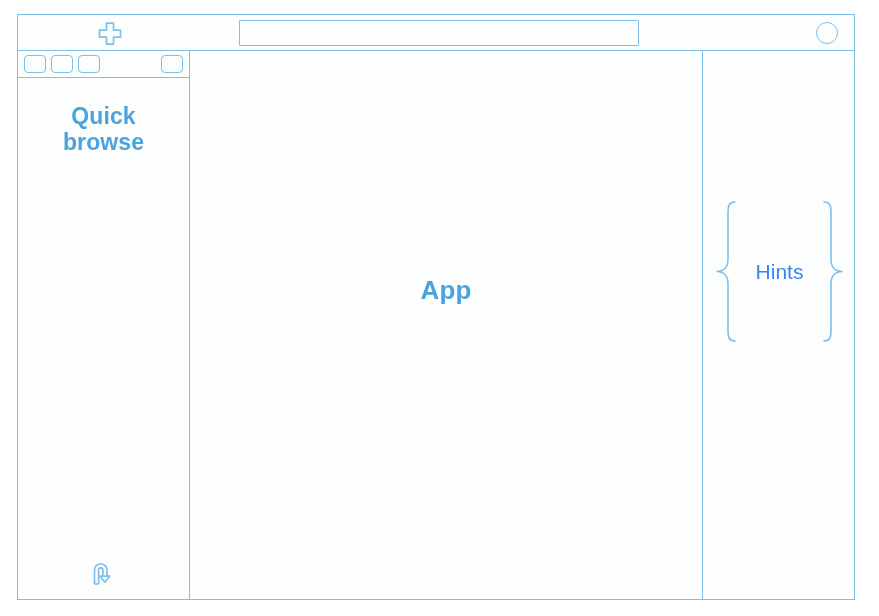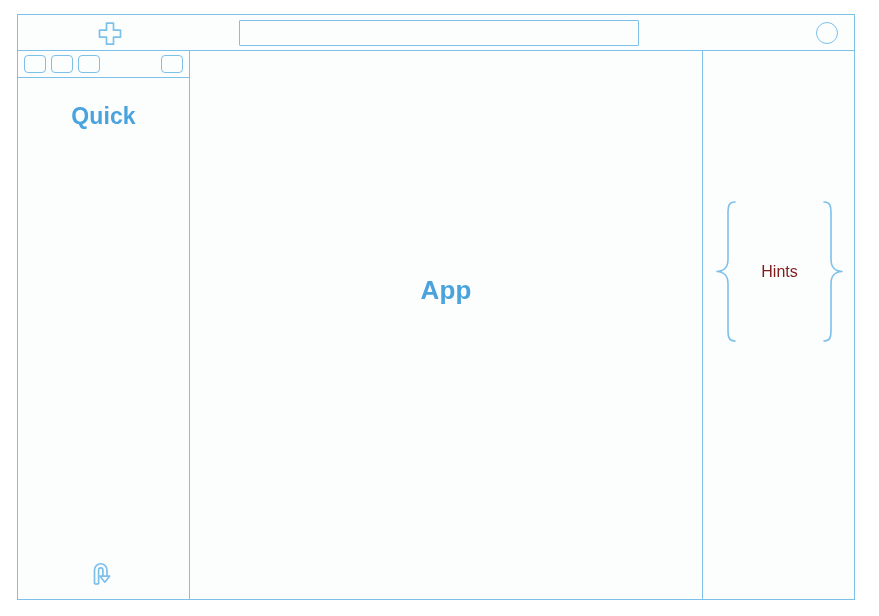--- a/index.html
+++ b/index.html
@@ -227,23 +227,23 @@
 
   .hints-label {
     position: absolute;
     left: 0;
     right: 0;
     top: 0;
     bottom: 0;
     display: flex;
     align-items: center;
     justify-content: center;
-    font-size: 16px;
+    font-size: 21px;
     font-weight: normal;
-    color: #7f1d1d;
+    color: #3b82f6;
   }
 </style>
 </head>
 <body>
 
 <div id="root">
 
   <div class="window">
 
     <div class="topbar">
@@ -269,20 +269,21 @@
           <div class="tool-btn"></div>
           <div class="tool-btn"></div>
           <div class="tool-btn"></div>
           <div class="tool-btn last"></div>
         </div>
 
         <div class="sidebar-body">
 
           <div class="quick-browse-label">
             <div>Quick</div>
+            <div>browse</div>
           </div>
 
           <div class="uturn-icon">
             <svg viewBox="0 0 32 30" width="32" height="30">
               <path d="M7.5 27 V13 A6.2 6.2 0 0 1 20 13 V19.5" fill="none" stroke="#7dc0ea" stroke-width="1.7" stroke-linecap="butt" stroke-linejoin="round"></path>
               <path d="M11.6 27 V13 A2.1 2.1 0 0 1 15.9 13 V19.5" fill="none" stroke="#7dc0ea" stroke-width="1.7" stroke-linecap="butt" stroke-linejoin="round"></path>
               <path d="M7.5 27 H11.6" fill="none" stroke="#7dc0ea" stroke-width="1.7"></path>
               <path d="M13.0 19.2 L17.8 19.2 L22.6 19.2 L17.8 25.2 Z" fill="none" stroke="#7dc0ea" stroke-width="1.7" stroke-linejoin="round"></path>
             </svg>
           </div>

